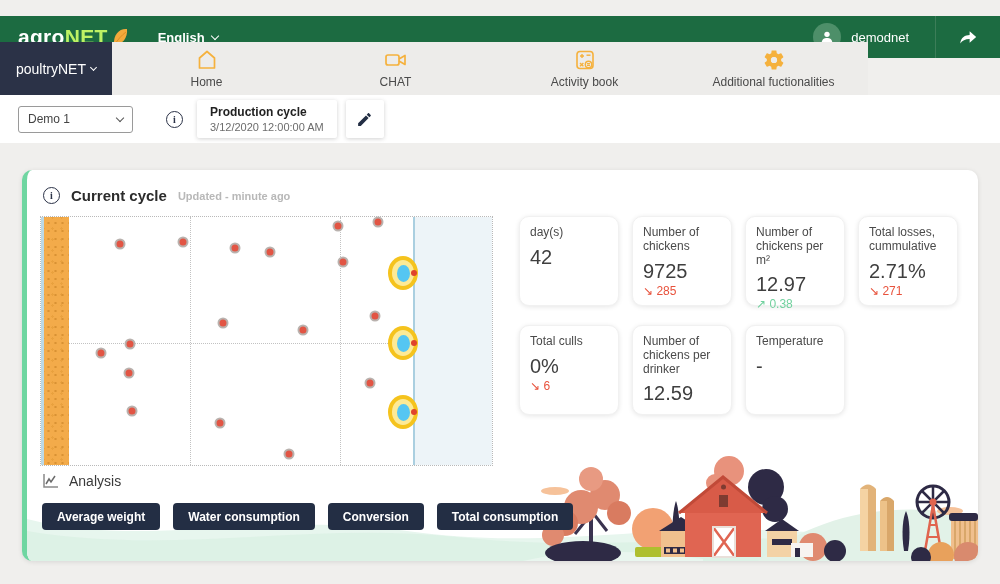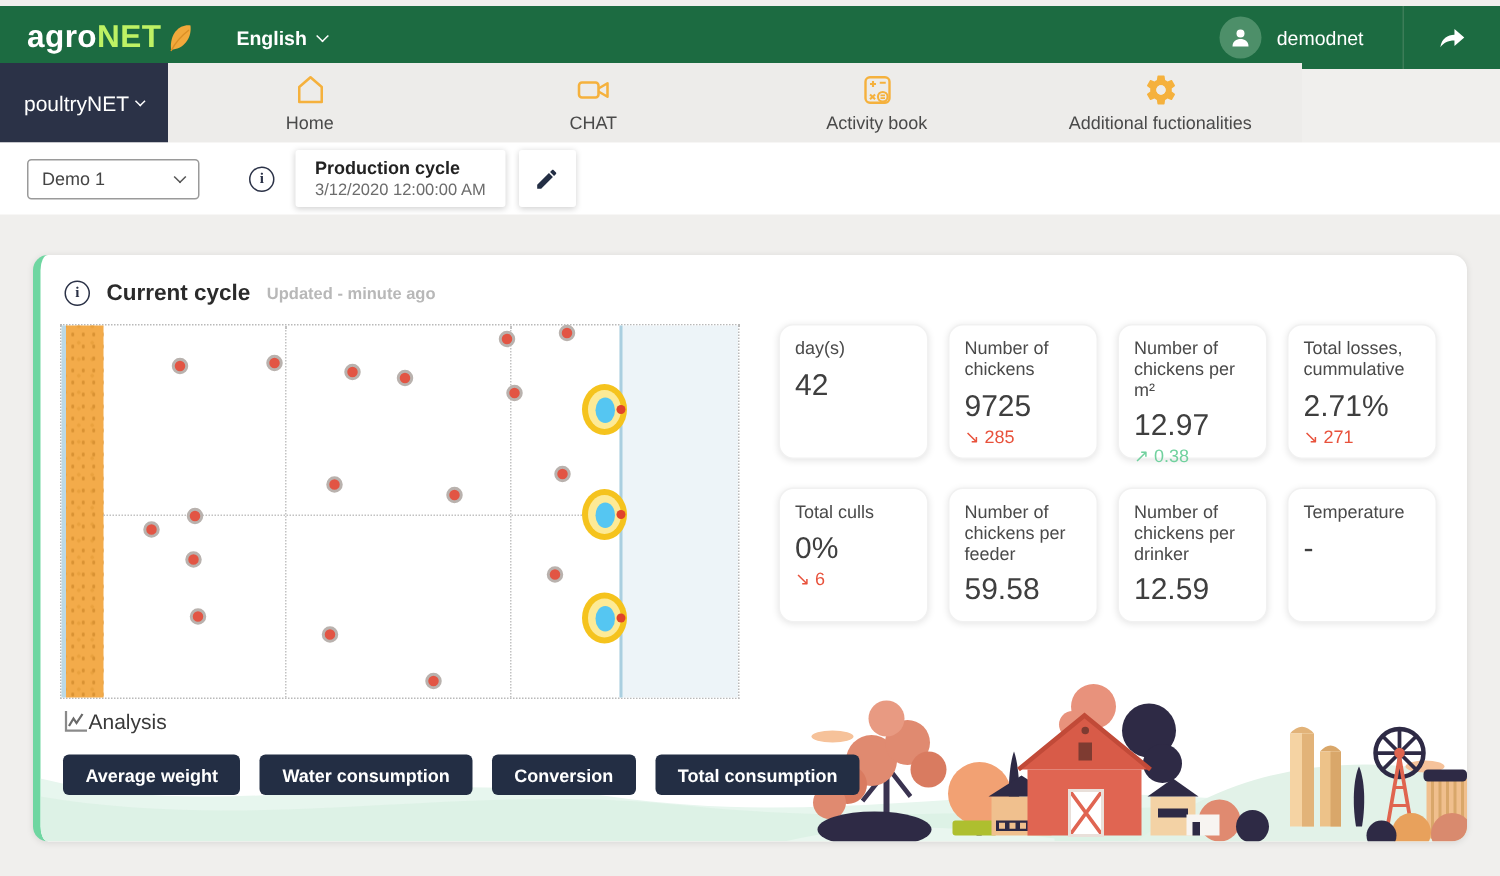--- a/index.html
+++ b/index.html
@@ -1,19 +1,19 @@
 <!DOCTYPE html>
 <html><head>
 <meta charset="utf-8">
 <style>
   * { margin:0; padding:0; box-sizing:border-box; }
   html,body { width:1000px; height:584px; font-family:"Liberation Sans", sans-serif; background:#f0efed; overflow:hidden; }
 
   
-  .topbar { position:absolute; left:0; top:4px; width:1000px; height:42px; background:#1c6b41; display:flex; align-items:center; }
+  .topbar { position:absolute; left:0; top:16px; width:1000px; height:42px; background:#1c6b41; display:flex; align-items:center; }
   .logo { display:flex; align-items:center; margin-left:18px; font-size:21px; font-weight:bold; letter-spacing:.3px; }
   .logo .agro { color:#ffffff; }
   .logo .net { color:#bef264; }
   .logo svg { margin-left:2px; }
   .lang { display:flex; align-items:center; color:#fff; font-size:13px; font-weight:bold; margin-left:28px; cursor:pointer; }
   .chev { display:inline-block; width:6px; height:6px; border-right:1.6px solid currentColor; border-bottom:1.6px solid currentColor; transform:rotate(45deg); margin-left:7px; margin-top:-3px; }
   .top-right { margin-left:auto; display:flex; align-items:center; height:100%; }
   .avatar { width:28px; height:28px; border-radius:50%; background:#4d8f69; display:flex; align-items:center; justify-content:center; }
   .username { color:#fff; font-size:13px; margin:0 26px 0 10px; }
   .top-divider { width:1px; height:42px; background:#3c7d58; }
@@ -63,21 +63,21 @@
   
   .stats-grid { position:absolute; left:492px; top:46px; width:440px; display:grid; grid-template-columns:repeat(4,100px); grid-auto-rows:90px; column-gap:13px; row-gap:19px; }
   .stat-card { background:#fff; border:1px solid #f1f1f1; border-radius:10px; box-shadow:0 1px 5px rgba(0,0,0,.10); padding:9px 10px; }
   .stat-label { font-size:12px; color:#4a4a4a; line-height:1.15; }
   .stat-value { font-size:20px; color:#3f3f3f; margin-top:6px; }
   .stat-delta { font-size:12px; margin-top:1px; }
   .stat-delta.down { color:#e8523c; }
   .stat-delta.up { color:#71d19e; }
 
   
-  .analysis-row { position:absolute; left:15px; top:303px; display:flex; align-items:center; }
+  .analysis-row { position:absolute; left:15px; top:303px; display:flex; align-items:center; gap:10px; }
   .analysis-label { font-size:14px; color:#3a3a3a; }
   .btn-row { position:absolute; left:15px; top:333px; display:flex; gap:13px; }
   .nav-btn { background:#232e44; color:#fff; font-size:12px; font-weight:bold; border:none; border-radius:4px; height:27px; padding:0 15px; cursor:pointer; }
 
   
   .wave-wrap { position:absolute; left:0; right:0; bottom:0; height:60px; pointer-events:none; }
   .farm-art { position:absolute; right:0; bottom:0; width:455px; height:122px; pointer-events:none; }
 </style>
 </head>
 <body>
@@ -337,24 +337,20 @@
         <div class="stat-label">Total losses, cummulative</div>
         <div class="stat-value">2.71%</div>
         <div class="stat-delta down">↘ 271</div>
       </div>
       <div class="stat-card">
         <div class="stat-label">Total culls</div>
         <div class="stat-value">0%</div>
         <div class="stat-delta down">↘ 6</div>
       </div>
       <div class="stat-card">
-        <div class="stat-label">Number of chickens per feeder</div>
-        <div class="stat-value">59.58</div>
-      </div>
-      <div class="stat-card">
         <div class="stat-label">Number of chickens per drinker</div>
         <div class="stat-value">12.59</div>
       </div>
       <div class="stat-card">
         <div class="stat-label">Temperature</div>
         <div class="stat-value">-</div>
       </div>
     </div>
 
   <div class="analysis-row">

